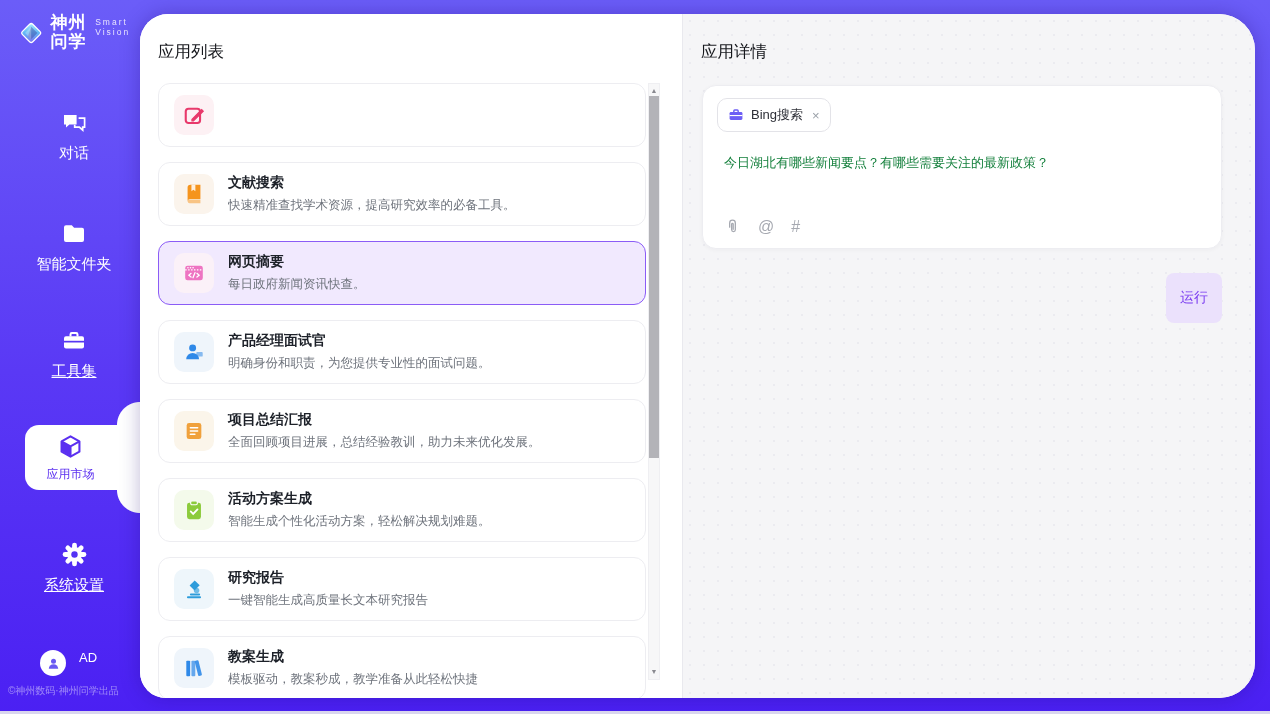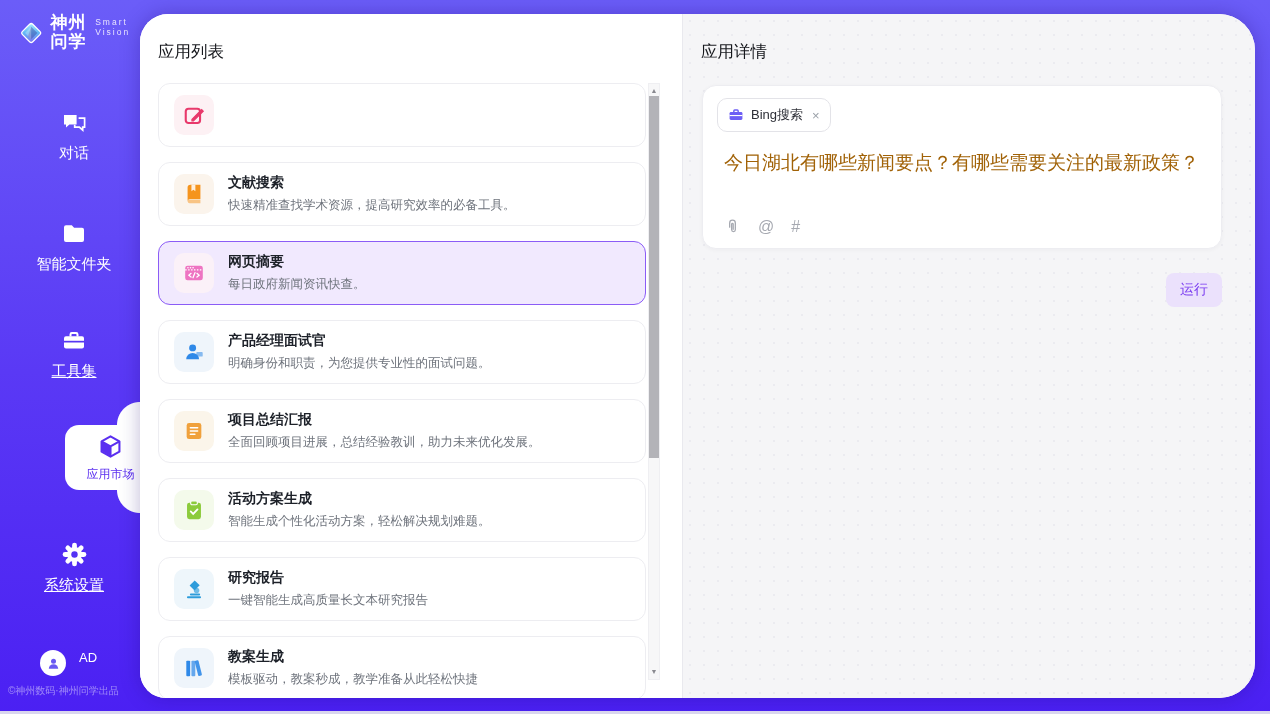--- a/index.html
+++ b/index.html
@@ -10,21 +10,21 @@
     background:linear-gradient(180deg,#6b5df8 0%,#5a39f5 52%,#4b20f3 100%);
   }
   
   .sidebar { position:absolute; left:0; top:0; width:140px; height:714px; }
   .logo { position:absolute; left:20px; top:14px; display:flex; align-items:center; gap:8px; }
   .logo-text { display:flex; flex-direction:row; }
   .brand-name { color:#fff; font-size:17px; font-weight:bold; letter-spacing:1px; line-height:1.1; }
   .brand-tagline { color:#e8e4ff; font-size:8.5px; letter-spacing:2px; margin-top:3px; }
   .nav-item { position:absolute; left:4px; width:140px; display:flex; flex-direction:column; align-items:center; gap:8px; color:#fff; font-size:15px; cursor:pointer; }
   .nav-item .u { text-decoration:underline; }
-  .pill { position:absolute; top:425px; left:25px; width:115px; height:65px; background:#fff; border-radius:14px 0 0 14px; display:flex; flex-direction:column; align-items:center; justify-content:center; gap:6px; padding-right:24px; color:#5b2ff0; font-size:12px; cursor:pointer;margin-left:40px; }
+  .pill { position:absolute; top:425px; left:25px; width:115px; height:65px; background:#fff; border-radius:14px 0 0 14px; display:flex; flex-direction:column; align-items:center; justify-content:center; gap:6px; padding-right:24px; color:#5b2ff0; font-size:12px; cursor:pointer; }
   .conn { position:absolute; left:116px; width:24px; height:24px; }
   .conn-top { top:401px; background:radial-gradient(circle at 100% 100%, #fff 22.5px, rgba(255,255,255,0) 23.5px); }
   .conn-bottom { top:490px; background:radial-gradient(circle at 100% 0%, #fff 22.5px, rgba(255,255,255,0) 23.5px); }
   .user-row { position:absolute; left:40px; top:650px; display:flex; gap:13px; cursor:pointer; }
   .avatar { width:26px; height:26px; border-radius:50%; background:#fff; display:flex; align-items:center; justify-content:center; }
   .user-name { color:#fff; font-size:13px; }
   .side-footer { position:absolute; left:8px; top:684px; font-size:10px; color:rgba(255,255,255,.45); white-space:nowrap; }
   .bottom-edge { position:absolute; left:0; right:0; bottom:0; height:3px; background:#d9d6ee; }
   
   .content { position:absolute; left:140px; top:14px; width:1115px; height:684px; border-radius:28px 36px 36px 26px; background:#fff; display:flex; overflow:hidden; box-shadow:0 0 20px rgba(25,8,110,.28); }
@@ -41,25 +41,25 @@
   .scrollbar { position:absolute; top:69px; right:22px; width:12px; height:597px; background:#f7f7f8; border:1px solid #efeff2; }
   .sb-arrow { position:absolute; left:0; width:10px; text-align:center; font-size:7px; color:#8a8a90; line-height:10px; cursor:pointer; }
   .sb-up { top:2px; } .sb-down { bottom:2px; }
   .sb-thumb { position:absolute; top:12px; left:0px; width:10px; height:362px; background:#b3b3b8; cursor:grab; }
   
   .detail-col { flex:1; position:relative; background-color:#f5f5f7; background-image:radial-gradient(#ebebf0 1px, rgba(0,0,0,0) 1px); background-size:14px 14px; }
   .query-card { position:relative; margin:22px 33px 0 19px; height:164px; background:#fff; border:1px solid #ededf1; border-radius:14px; padding:12px 14px; box-shadow:0 1px 4px rgba(20,20,40,.04); }
   .tool-tag { display:inline-flex; align-items:center; gap:7px; border:1px solid #e3e3e8; border-radius:10px; padding:7px 10px; background:#fff; cursor:pointer; }
   .tag-label { font-size:13px; color:#2c2e36; }
   .tag-close { font-size:13px; color:#9aa0a8; margin-left:2px; cursor:pointer; }
-  .query-text { margin:21px 0 0 7px; font-size:19px; color:#a16207; line-height:19px; }
+  .query-text { margin:21px 0 0 7px; font-size:13px; color:#15803d; line-height:19px; }
   .attach-row { position:absolute; left:21px; bottom:13px; display:flex; align-items:center; gap:17px; color:#a6a9b1; }
   .attach-glyph { font-size:16px; line-height:16px; cursor:pointer; }
   .run-row { margin:24px 33px 0 0; display:flex; justify-content:flex-end; }
-  .run-btn { border:none; background:#ebe1fc; color:#7a3bf0; font-size:14px; padding:8px 14px; border-radius:8px; cursor:pointer; font-family:Liberation Serif, serif; }
+  .run-btn { border:none; background:#ebe1fc; color:#7a3bf0; font-size:14px; padding:16px 14px; border-radius:8px; cursor:pointer; font-family:Liberation Serif, serif; }
 </style>
 </head>
 <body>
 
 <div class="sidebar">
   <div class="logo">
     <svg width="36" height="36" viewBox="0 0 40 40">
       <defs>
         <linearGradient id="lg1" x1="0" y1="0" x2="1" y2="1">
           <stop offset="0" stop-color="#aeefff"></stop>

